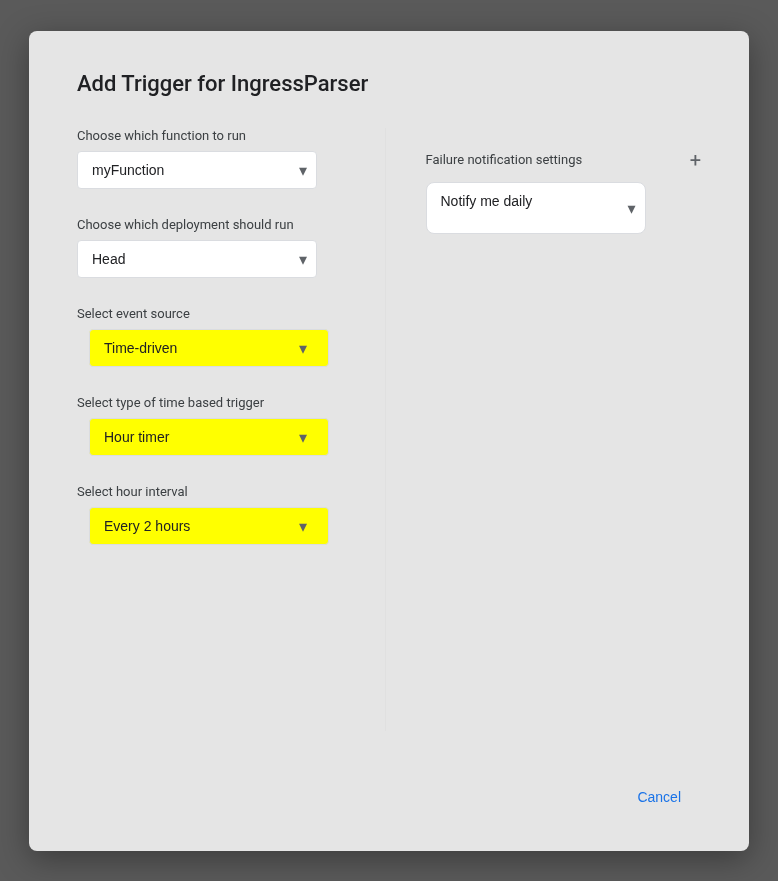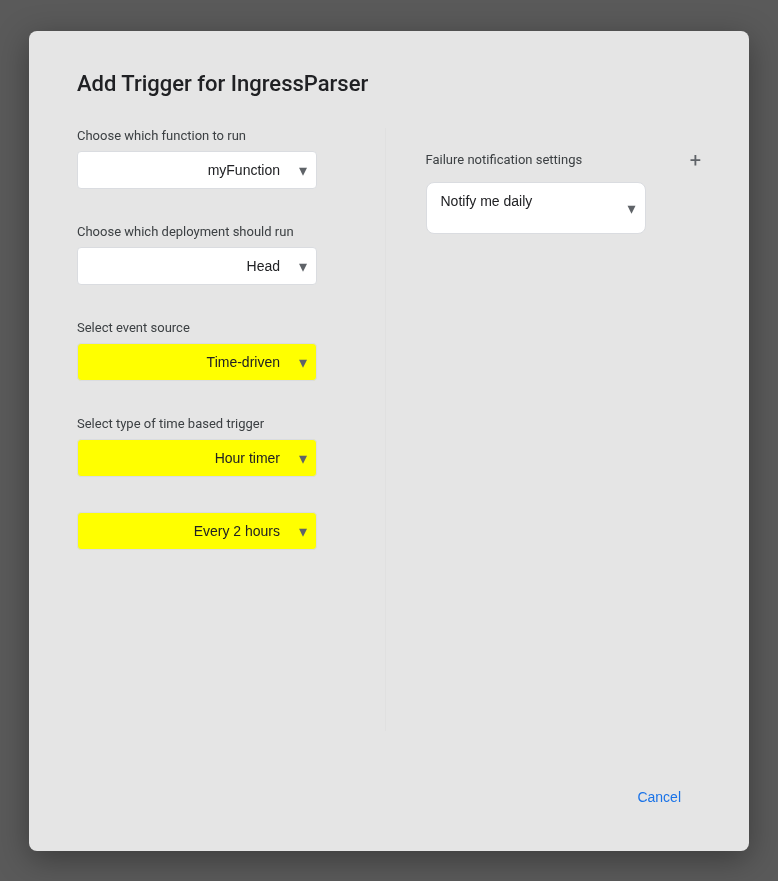--- a/index.html
+++ b/index.html
@@ -54,21 +54,21 @@
       flex: 1;
       gap: 0;
     }
 
     .left-column {
       flex: 1;
       padding-right: 32px;
       border-right: 1px solid #e0e0e0;
       display: flex;
       flex-direction: column;
-      gap: 11px;
+      gap: 4px;
     }
 
     .right-column {
       flex: 1;
       padding-left: 40px;
       display: flex;
       flex-direction: column;
       gap: 0;
     }
 
@@ -96,35 +96,35 @@
       -webkit-appearance: none;
       width: 100%;
       padding: 10px 36px 10px 14px;
       font-size: 14px;
       color: #202124;
       background: #ffffff;
       border: 1px solid #dadce0;
       border-radius: 4px;
       cursor: pointer;
       outline: none;
-      text-align: right;
     }
 
     .select-wrapper .chevron-icon {
       position: absolute;
       right: 10px;
       top: 50%;
       transform: translateY(-50%);
       pointer-events: none;
       color: #5f6368;
       font-size: 16px;
     }
 
     .highlighted-select select {
       background-color: #ffff00;
+      margin-left: 12px;
     }
 
     .right-header {
       display: flex;
       align-items: center;
       justify-content: space-between;
       margin-bottom: 12px;
       margin-top: 22px;
     }
 
@@ -250,20 +250,21 @@
           <label class="field-label">Select type of time based trigger</label>
           <div class="select-wrapper highlighted-select">
             <select>
               <option>Hour timer</option>
             </select>
             <span class="chevron-icon">▾</span>
           </div>
         </div>
 
         <div class="field-group">
+          <label class="field-label">Select hour interval</label>
           <div class="select-wrapper highlighted-select">
             <select>
               <option>Every 2 hours</option>
             </select>
             <span class="chevron-icon">▾</span>
           </div>
         </div>
 
       </div>
 

